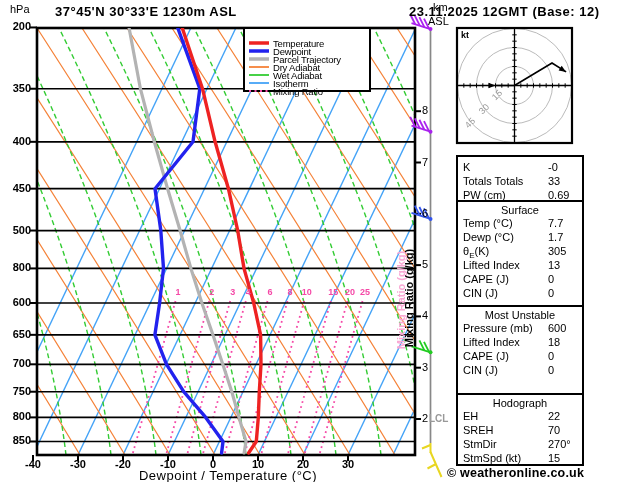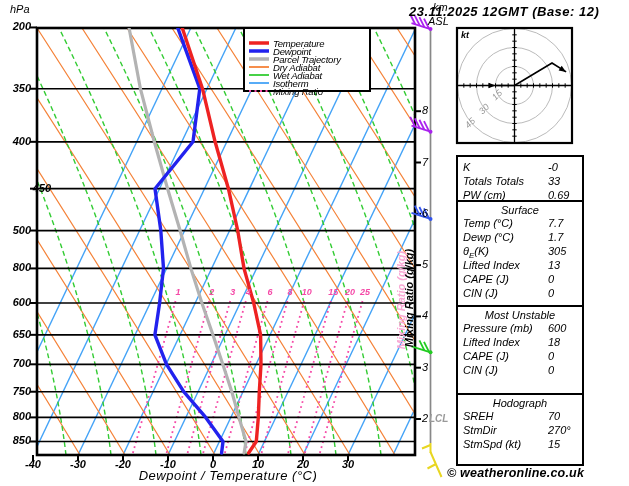--- a/index.html
+++ b/index.html
@@ -1,17 +1,17 @@
 <!DOCTYPE html>
 <html><head>
 <meta charset="utf-8">
 <style>
   html,body{margin:0;padding:0;background:#fff;}
   #stage{position:relative;width:629px;height:482px;background:#fff;overflow:hidden;
-         font-family:"Liberation Sans",sans-serif;color:#000;font-style:italic;}
+         font-family:"Liberation Sans",sans-serif;color:#000;}
   #plot-svg{position:absolute;left:0;top:0;}
   .abs{position:absolute;white-space:nowrap;}
   .ptick{font-size:11px;font-weight:700;text-align:right;width:26px;}
   .ttick{font-size:11px;font-weight:700;transform:translateX(-50%);}
   .kmtick{font-size:11px;font-weight:400;}
   .mixlab{font-size:9px;font-weight:700;transform:translateX(-50%);}
   .hdr{font-size:13px;font-weight:700;letter-spacing:0.5px;}
   .small{font-size:11px;}
   .axis-title{font-size:13px;transform:translateX(-50%);letter-spacing:0.5px;}
   .vlab{font-size:11px;font-weight:700;width:180px;text-align:center;
@@ -250,29 +250,30 @@
         </g>
         <rect x="457" y="28" width="115" height="115" fill="none" stroke="#000" stroke-width="2.2"></rect>
         <path d="M514.5,85.5 L552.0,63.0 L566.1,71.9" stroke="#000" stroke-width="1.6" fill="none"></path>
         <path d="M0,0 L-7,-2.8 L-7,2.8 Z" fill="#000" transform="translate(566.0533333333333,71.94666666666667) rotate(32.604593166241656)"></path>
         <line x1="514.5" y1="85.5" x2="495.5" y2="85.5" stroke="#000" stroke-width="1.4"></line>
         <path d="M0,0 L-7,-2.8 L-7,2.8 Z" fill="#000" transform="translate(495.5,85.5) rotate(0)"></path>
       </g>
     </svg>
 
   <div class="abs small" style="left:10px;top:3px;">hPa</div>
+  <div class="abs hdr" style="left:55px;top:4px;">37°45'N 30°33'E 1230m ASL</div>
   <div class="abs small" style="left:433px;top:1px;">km</div>
   <div class="abs small" style="left:428px;top:15px;">ASL</div>
   <div class="abs hdr" style="left:409px;top:4px;">23.11.2025 12GMT (Base: 12)</div>
 
   <div id="pressure-labels">
       <div class="abs ptick" style="left: 5px; top: 20.4568px;">200</div>
       <div class="abs ptick" style="left: 5px; top: 81.7399px;">350</div>
       <div class="abs ptick" style="left: 5px; top: 134.826px;">400</div>
-      <div class="abs ptick" style="left: 5px; top: 181.651px; margin-left: 20px;">450</div>
+      <div class="abs ptick" style="left: 5px; top: 181.651px;">450</div>
       <div class="abs ptick" style="left: 5px; top: 223.537px;">500</div>
       <div class="abs ptick" style="left: 5px; top: 261.428px;">800</div>
       <div class="abs ptick" style="left: 5px; top: 296.02px;">600</div>
       <div class="abs ptick" style="left: 5px; top: 327.841px;">650</div>
       <div class="abs ptick" style="left: 5px; top: 357.303px; text-align: right;">700</div>
       <div class="abs ptick" style="left: 5px; top: 384.731px;">750</div>
       <div class="abs ptick" style="left: 5px; top: 410.389px;">800</div>
       <div class="abs ptick" style="left: 5px; top: 434.49px;">850</div>
     </div>
   <div id="temp-labels">
@@ -423,20 +424,24 @@
           <span class="t-value">0</span>
         </div>
         <div class="t-row">
           <span class="t-label">CIN (J)</span>
           <span class="t-value">0</span>
         </div>
       </div>
       <div class="tsec" style="top: 393px; height: 73px;">
         <div class="t-head">Hodograph</div>
         <div class="t-row">
+          <span class="t-label">EH</span>
+          <span class="t-value">22</span>
+        </div>
+        <div class="t-row">
           <span class="t-label">SREH</span>
           <span class="t-value">70</span>
         </div>
         <div class="t-row">
           <span class="t-label">StmDir</span>
           <span class="t-value">270°</span>
         </div>
         <div class="t-row">
           <span class="t-label">StmSpd (kt)</span>
           <span class="t-value">15</span>

